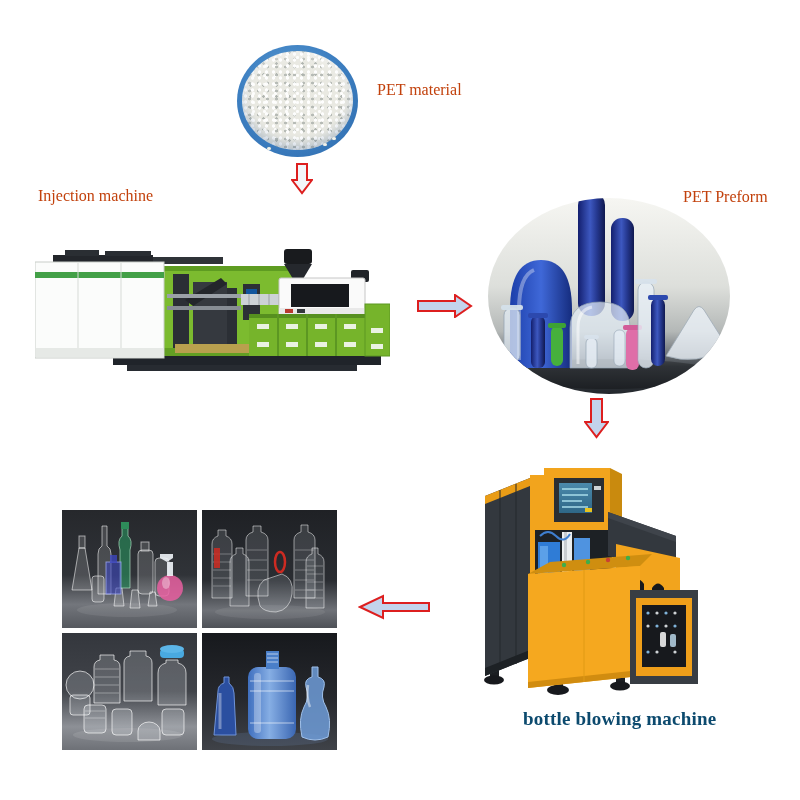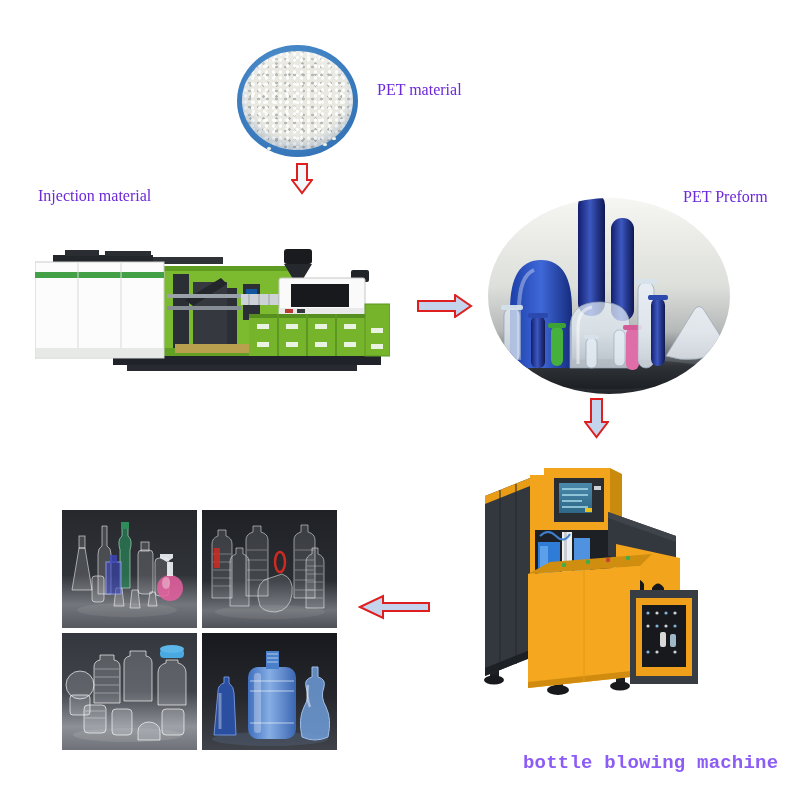--- a/index.html
+++ b/index.html
@@ -1,20 +1,20 @@
 <!DOCTYPE html>
 <html><head>
 <meta charset="utf-8">
 <style>
   html,body{margin:0;padding:0;background:#ffffff;}
   #canvas{position:relative;width:800px;height:800px;background:#ffffff;overflow:hidden;
           font-family:"Liberation Serif", serif;}
   .abs{position:absolute;}
-  .label-serif{font-family:"Liberation Serif", serif;font-size:16px;color:#6d28d9;white-space:nowrap;}
-  .label-sans{font-family:Liberation Mono, monospace;font-size:19px;font-weight:600;color:#8b5cf6;white-space:nowrap;letter-spacing:.2px;margin-top:44px;}
+  .label-serif{font-family:"Liberation Serif", serif;font-size:16px;color:#c2410c;white-space:nowrap;}
+  .label-sans{font-family:Liberation Serif, serif;font-size:19px;font-weight:600;color:#0c4a6e;white-space:nowrap;letter-spacing:.2px;}
 
   
   .plate{width:121px;height:112px;border-radius:50%;
          background:radial-gradient(ellipse at 45% 40%, #66a8da 0%, #3d7fc1 55%, #2a66a8 85%, #1f5augh 100%);
          background:radial-gradient(ellipse at 45% 40%, #66a8da 0%, #3d7fc1 55%, #2a66a8 100%);
          position:relative;}
   .pellets{position:absolute;left:5px;top:6px;width:111px;height:99px;border-radius:50%;
          background-color:#e9e9e2;
          background-image:
            radial-gradient(circle, rgba(255,255,255,0.95) 1.4px, transparent 2px),
@@ -36,21 +36,21 @@
     <div class="pellet-dot" style="left:86px;top:98px;"></div>
     <div class="pellet-dot" style="left:95px;top:92px;"></div>
     <div class="pellet-dot" style="left:30px;top:102px;"></div>
   </div>
   <div class="abs label-serif" style="left:377px;top:81px;">PET material</div>
 
   <svg class="abs" style="left:291px;top:163px;" width="22" height="32" viewBox="0 0 22 32">
     <polygon points="6,1 16,1 16,17 21,17 11,30 1,17 6,17" fill="#f3f6fa" stroke="#dd1f1f" stroke-width="2" stroke-linejoin="miter"></polygon>
   </svg>
 
-  <div class="abs label-serif" style="left:38px;top:187px;">Injection material</div>
+  <div class="abs label-serif" style="left:38px;top:187px;">Injection machine</div>
 
   <svg class="abs" style="left:35px;top:248px;" width="355" height="128" viewBox="0 0 355 128">
 
     <rect x="78" y="104" width="268" height="13" fill="#20242a"></rect>
     <rect x="92" y="117" width="230" height="6" fill="#272b31"></rect>
 
     <rect x="18" y="7" width="100" height="9" fill="#23262b"></rect>
     <rect x="30" y="2" width="34" height="6" fill="#2a2e33"></rect>
     <rect x="70" y="3" width="46" height="5" fill="#2a2e33"></rect>
     <rect x="118" y="9" width="70" height="7" fill="#2f3338"></rect>

